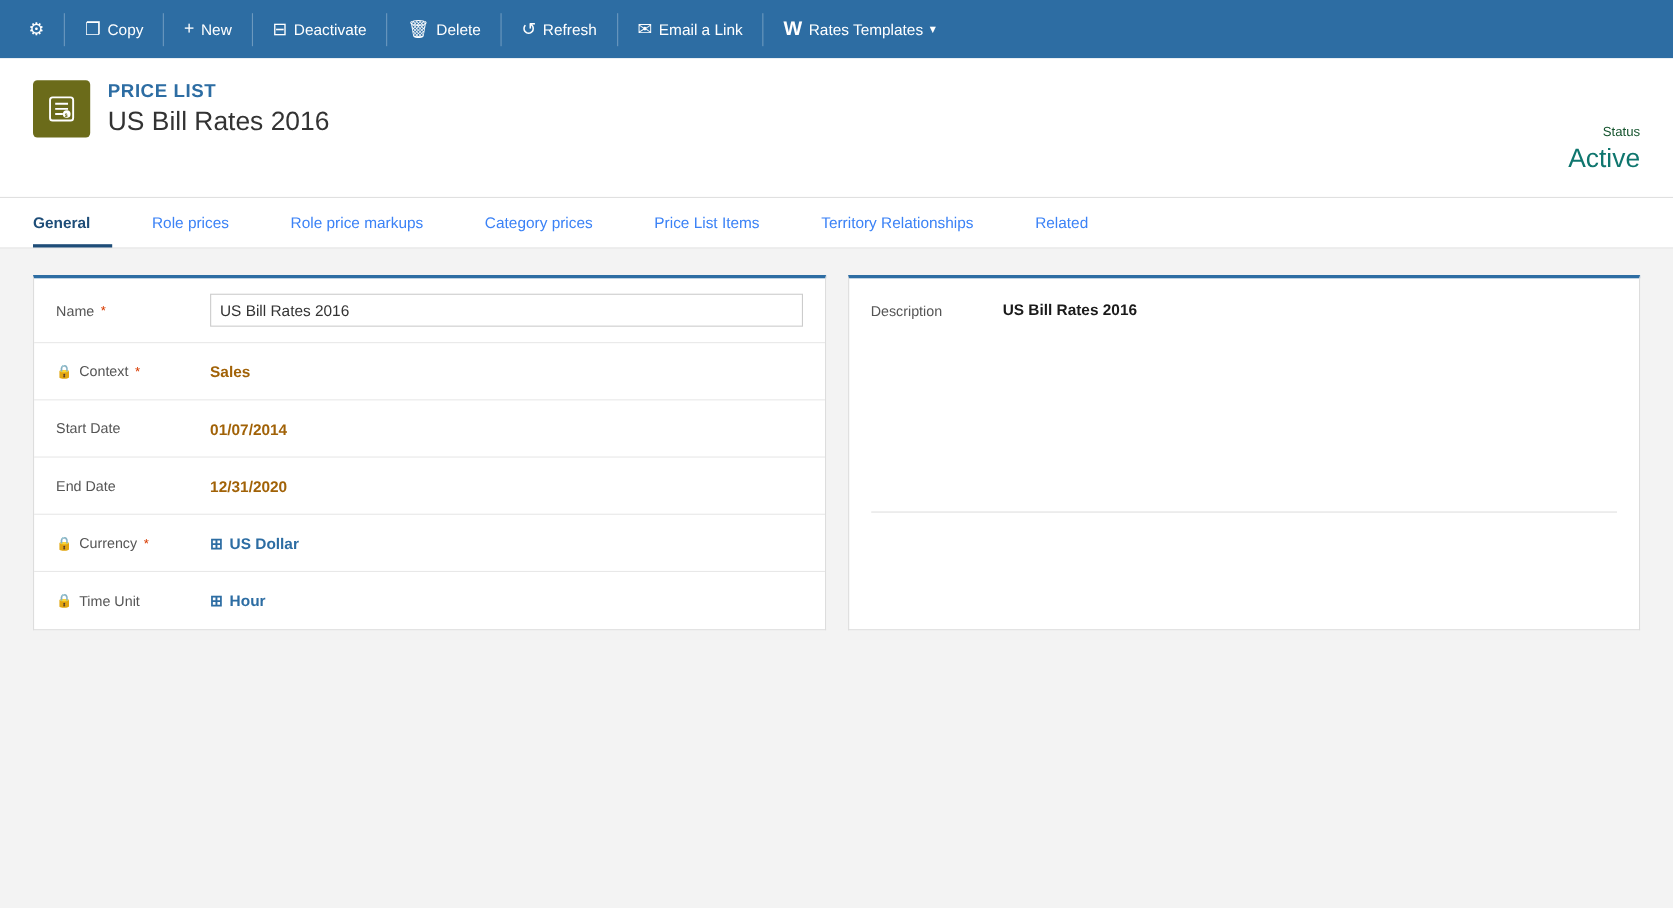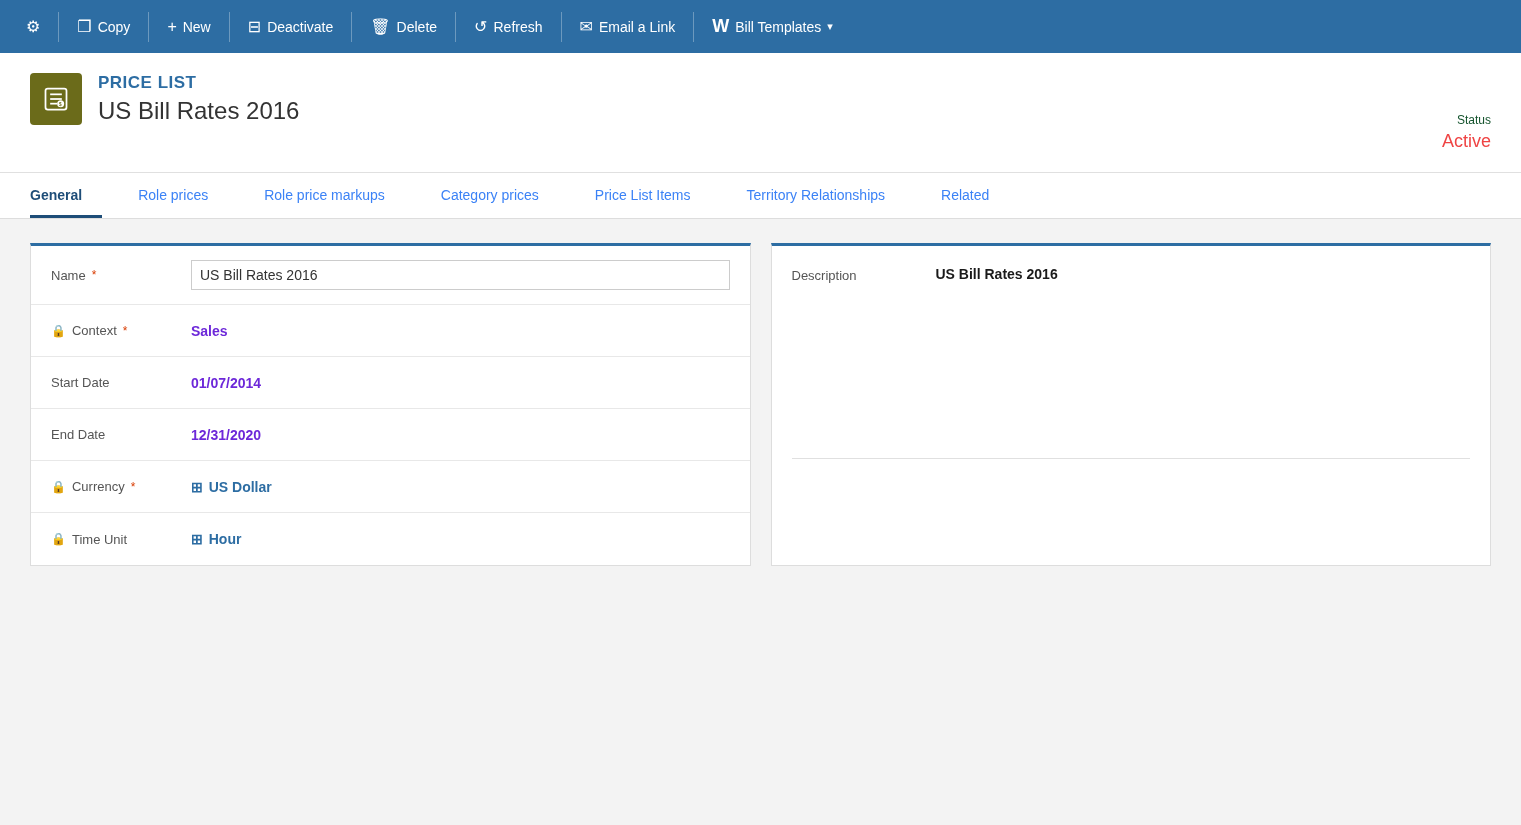--- a/index.html
+++ b/index.html
@@ -79,22 +79,22 @@
     .header-right {
       text-align: right;
     }
     .status-label {
       font-size: 12px;
       color: #14532d;
       margin-bottom: 4px;
       margin-top: 40px;
     }
     .status-value {
-      font-size: 18px;
-      color: #ef4444;
+      font-size: 24px;
+      color: #0f766e;
     }
 
     
     .tab-bar {
       background: #fff;
       display: flex;
       align-items: flex-end;
       padding: 0 30px;
       border-bottom: 1px solid #ddd;
       gap: 16px;
@@ -152,21 +152,21 @@
       color: #d83b01;
       font-size: 12px;
     }
     .lock-icon {
       color: #888;
       font-size: 12px;
     }
     .form-value {
       flex: 1;
       font-size: 14px;
-      color: #6d28d9;
+      color: #a16207;
       font-weight: 600;
     }
     .form-input {
       flex: 1;
       border: 1px solid #ccc;
       padding: 6px 8px;
       font-size: 14px;
       font-family: inherit;
       outline: none;
       color: #333;
@@ -193,21 +193,21 @@
       display: flex;
       flex-direction: column;
     }
     .desc-row {
       display: flex;
       align-items: flex-start;
       padding: 20px 20px;
       flex: 1;
     }
     .desc-label {
-      width: 144px;
+      width: 120px;
       font-size: 13px;
       color: #555;
       flex-shrink: 0;
       padding-top: 2px;
     }
     .desc-value {
       flex: 1;
       font-size: 14px;
       color: #1a1a1a;
       font-weight: 600;
@@ -251,21 +251,21 @@
     <span>Refresh</span>
   </button>
   <div class="toolbar-divider"></div>
   <button class="toolbar-btn">
     <span class="toolbar-icon">✉</span>
     <span>Email a Link</span>
   </button>
   <div class="toolbar-divider"></div>
   <button class="toolbar-btn">
     <span class="toolbar-icon" style="font-weight:bold; font-size:18px;">W</span>
-    <span>Bill Templates</span>
+    <span>Rates Templates</span>
     <span style="font-size:11px;">▾</span>
   </button>
 </div>
 
 <div class="page-header">
   <div class="header-left">
     <div class="entity-icon">
       <svg width="28" height="28" viewBox="0 0 24 24" fill="white">
         <rect x="3" y="3" width="18" height="18" rx="2" fill="none" stroke="white" stroke-width="1.5"></rect>
         <line x1="7" y1="8" x2="17" y2="8" stroke="white" stroke-width="1.5"></line>

